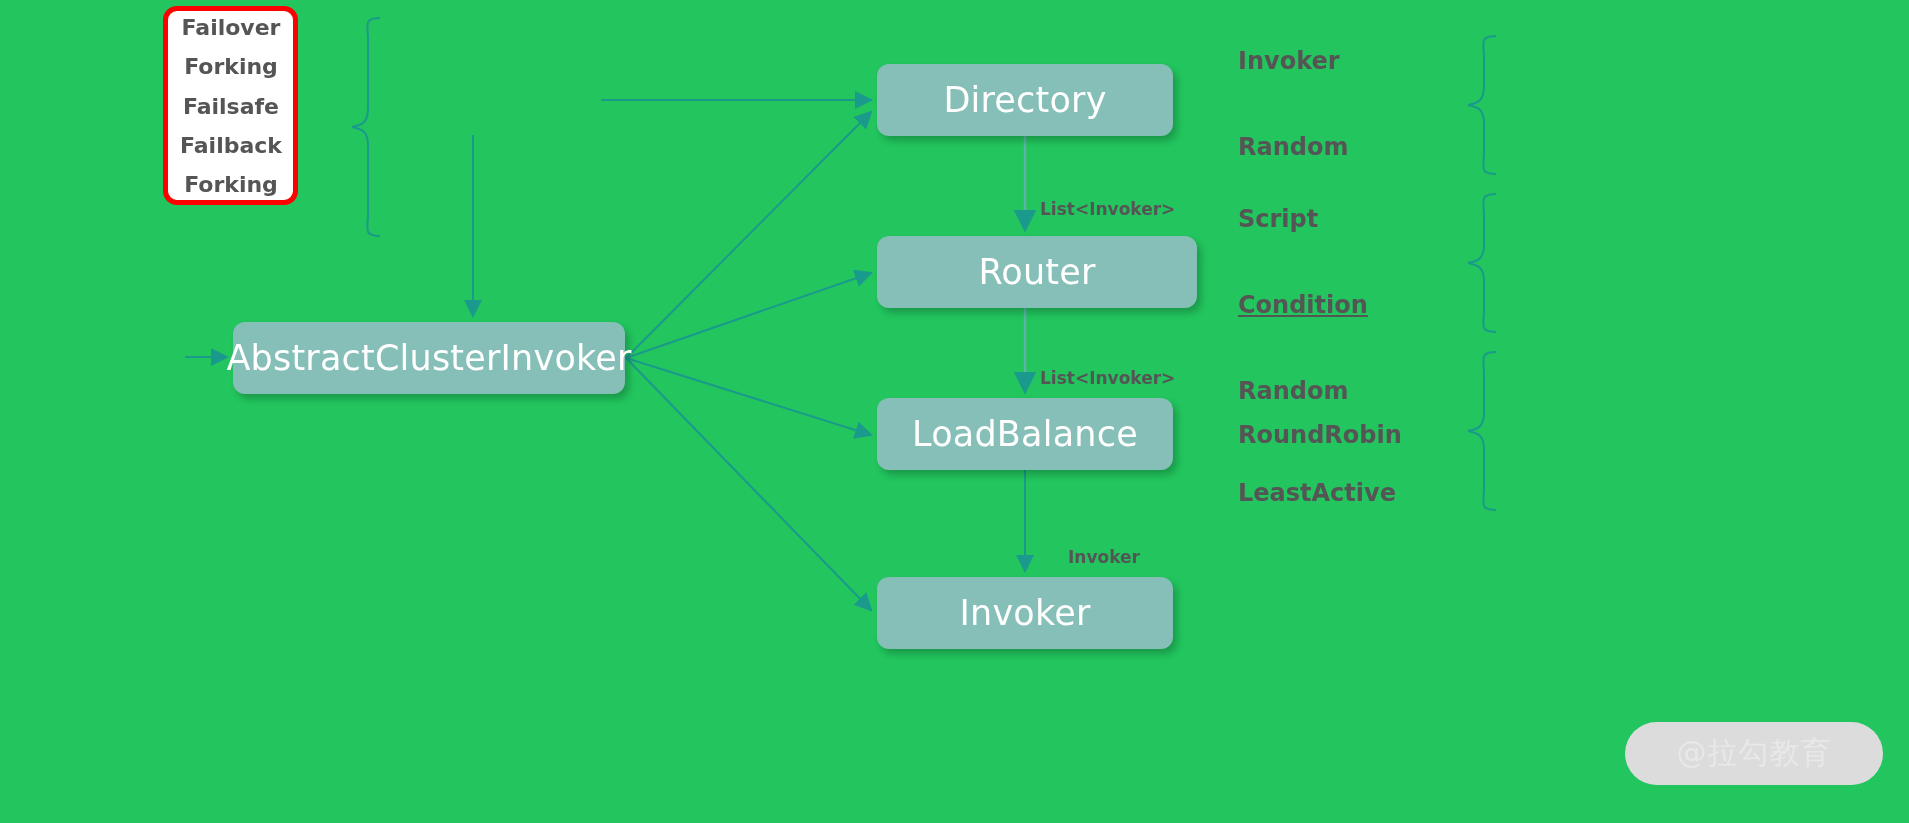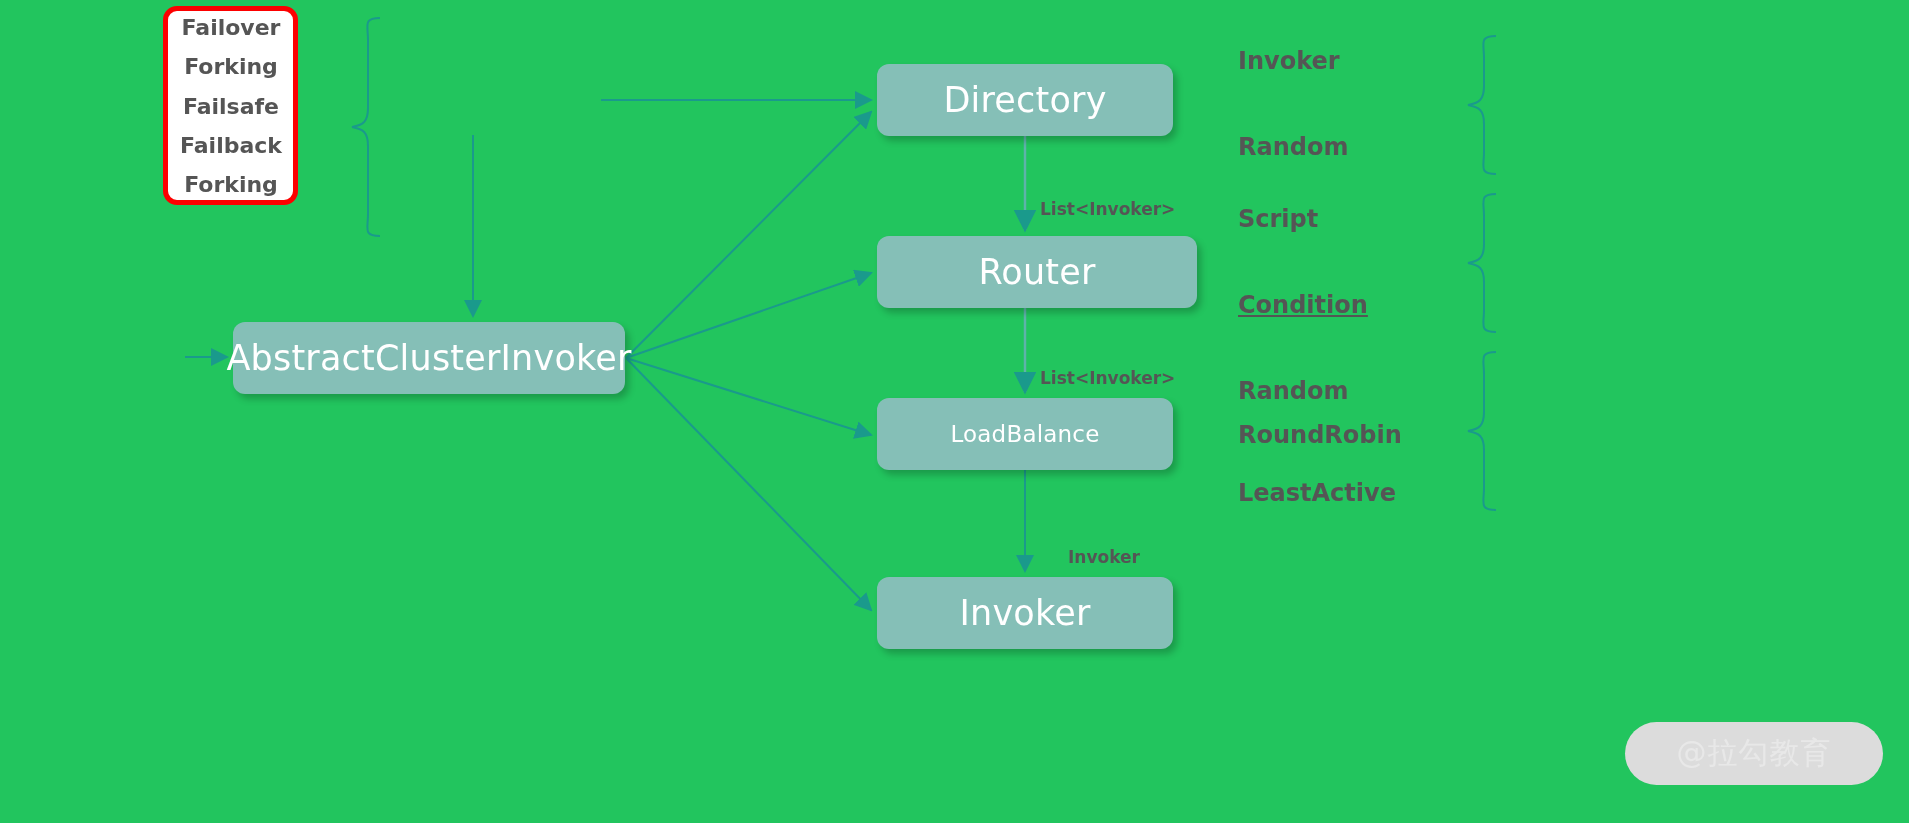--- a/index.html
+++ b/index.html
@@ -40,21 +40,21 @@
     letter-spacing: 0.2px;
   }
   .node-label {
     display: block;
     white-space: nowrap;
   }
   #node-cluser       { left: 345px;  top: 63px;  width: 256px; height: 72px;  font-size: 35px; }
   #node-abstract     { left: 233px;  top: 322px; width: 392px; height: 72px;  font-size: 35px; }
   #node-directory    { left: 877px;  top: 64px;  width: 296px; height: 72px;  font-size: 35px; }
   #node-router       { left: 877px;  top: 236px; width: 320px; height: 72px;  font-size: 35px; }
-  #node-loadbalance  { left: 877px;  top: 398px; width: 296px; height: 72px;  font-size: 23px; }
+  #node-loadbalance  { left: 877px;  top: 398px; width: 296px; height: 72px;  font-size: 35px; }
   #node-invoker      { left: 877px;  top: 577px; width: 296px); height: 72px; font-size: 35px; }
   #node-invoker      { left: 877px;  top: 577px; width: 296px; height: 72px;  font-size: 35px; }
 
   .redbox {
     position: absolute;
     left: 163px;
     top: 6px;
     width: 135px;
     height: 199px;
     border: 5px solid #fd0000;

